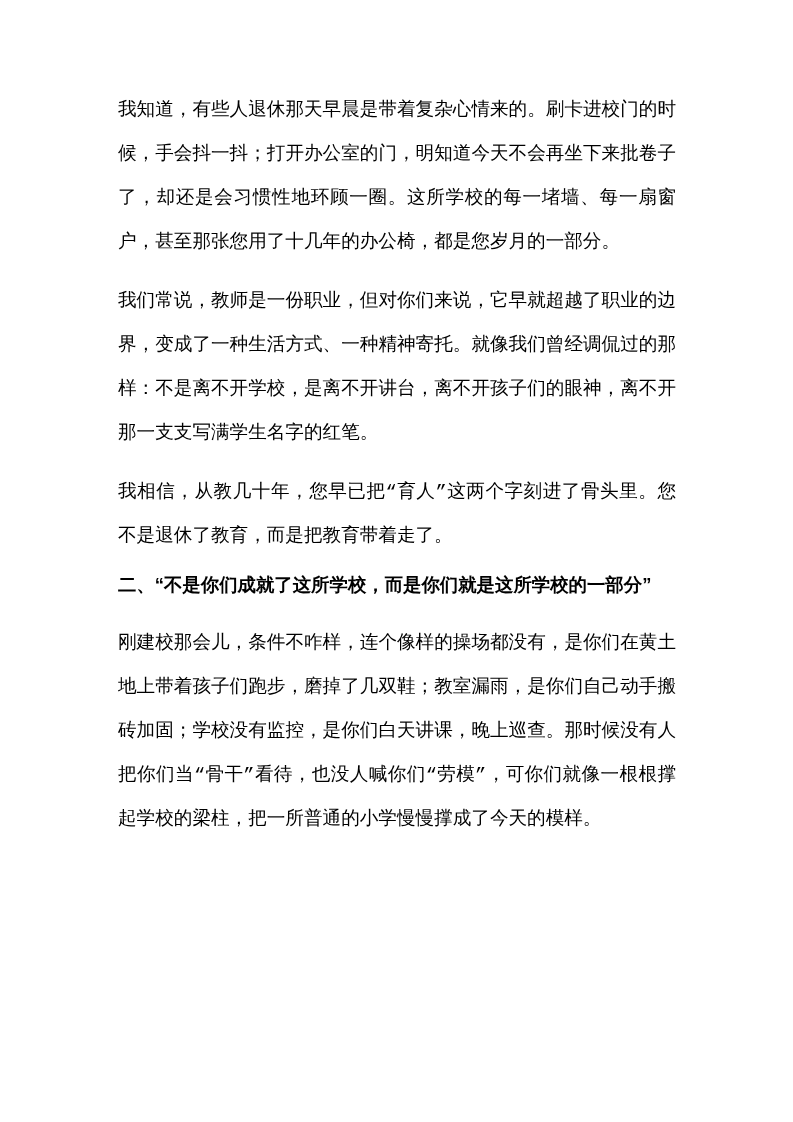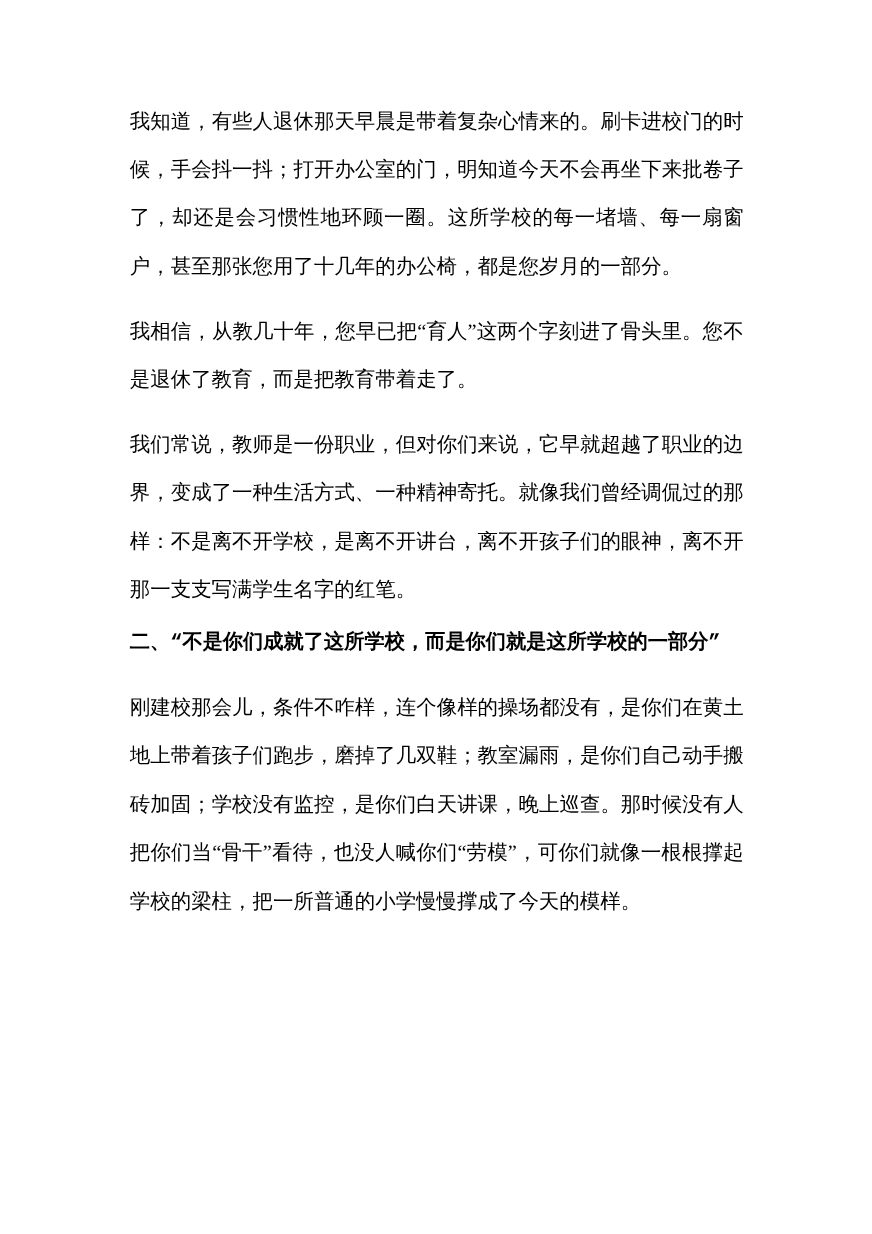--- a/index.html
+++ b/index.html
@@ -16,37 +16,37 @@
     overflow: hidden;
     padding: 89px 117px 0 118px;
     color: #000000;
   }
   .para-body {
     margin: 0 0 15px 0;
     font-size: 18.6px;
     line-height: 44px;
     text-align: justify;
     text-justify: inter-ideograph;
-    font-family: Liberation Serif, serif;
+    font-family: Liberation Mono, monospace;
     color: #000000;
   }
   .para-heading {
     margin: -11px 0 15px 0;
     font-size: 18.4px;
     line-height: 44px;
     font-weight: 700;
     text-align: justify;
-    font-family: Liberation Mono, monospace;
+    font-family: Liberation Sans, sans-serif;
     color: #000000;
   }
 </style>
 </head>
 <body>
 
 <div class="page">
   <div>
       <p class="para-body">我知道，有些人退休那天早晨是带着复杂心情来的。刷卡进校门的时候，手会抖一抖；打开办公室的门，明知道今天不会再坐下来批卷子了，却还是会习惯性地环顾一圈。这所学校的每一堵墙、每一扇窗户，甚至那张您用了十几年的办公椅，都是您岁月的一部分。</p>
+      <p class="para-body">我们常说，教师是一份职业，但对你们来说，它早就超越了职业的边界，变成了一种生活方式、一种精神寄托。就像我们曾经调侃过的那样：不是离不开学校，是离不开讲台，离不开孩子们的眼神，离不开那一支支写满学生名字的红笔。</p>
       <p class="para-body">我相信，从教几十年，您早已把“育人”这两个字刻进了骨头里。您不是退休了教育，而是把教育带着走了。</p>
-      <p class="para-body">我们常说，教师是一份职业，但对你们来说，它早就超越了职业的边界，变成了一种生活方式、一种精神寄托。就像我们曾经调侃过的那样：不是离不开学校，是离不开讲台，离不开孩子们的眼神，离不开那一支支写满学生名字的红笔。</p>
       <p class="para-heading">二、“不是你们成就了这所学校，而是你们就是这所学校的一部分”</p>
       <p class="para-body">刚建校那会儿，条件不咋样，连个像样的操场都没有，是你们在黄土地上带着孩子们跑步，磨掉了几双鞋；教室漏雨，是你们自己动手搬砖加固；学校没有监控，是你们白天讲课，晚上巡查。那时候没有人把你们当“骨干”看待，也没人喊你们“劳模”，可你们就像一根根撑起学校的梁柱，把一所普通的小学慢慢撑成了今天的模样。</p>
     </div>
 </div>
 
 </body></html>

